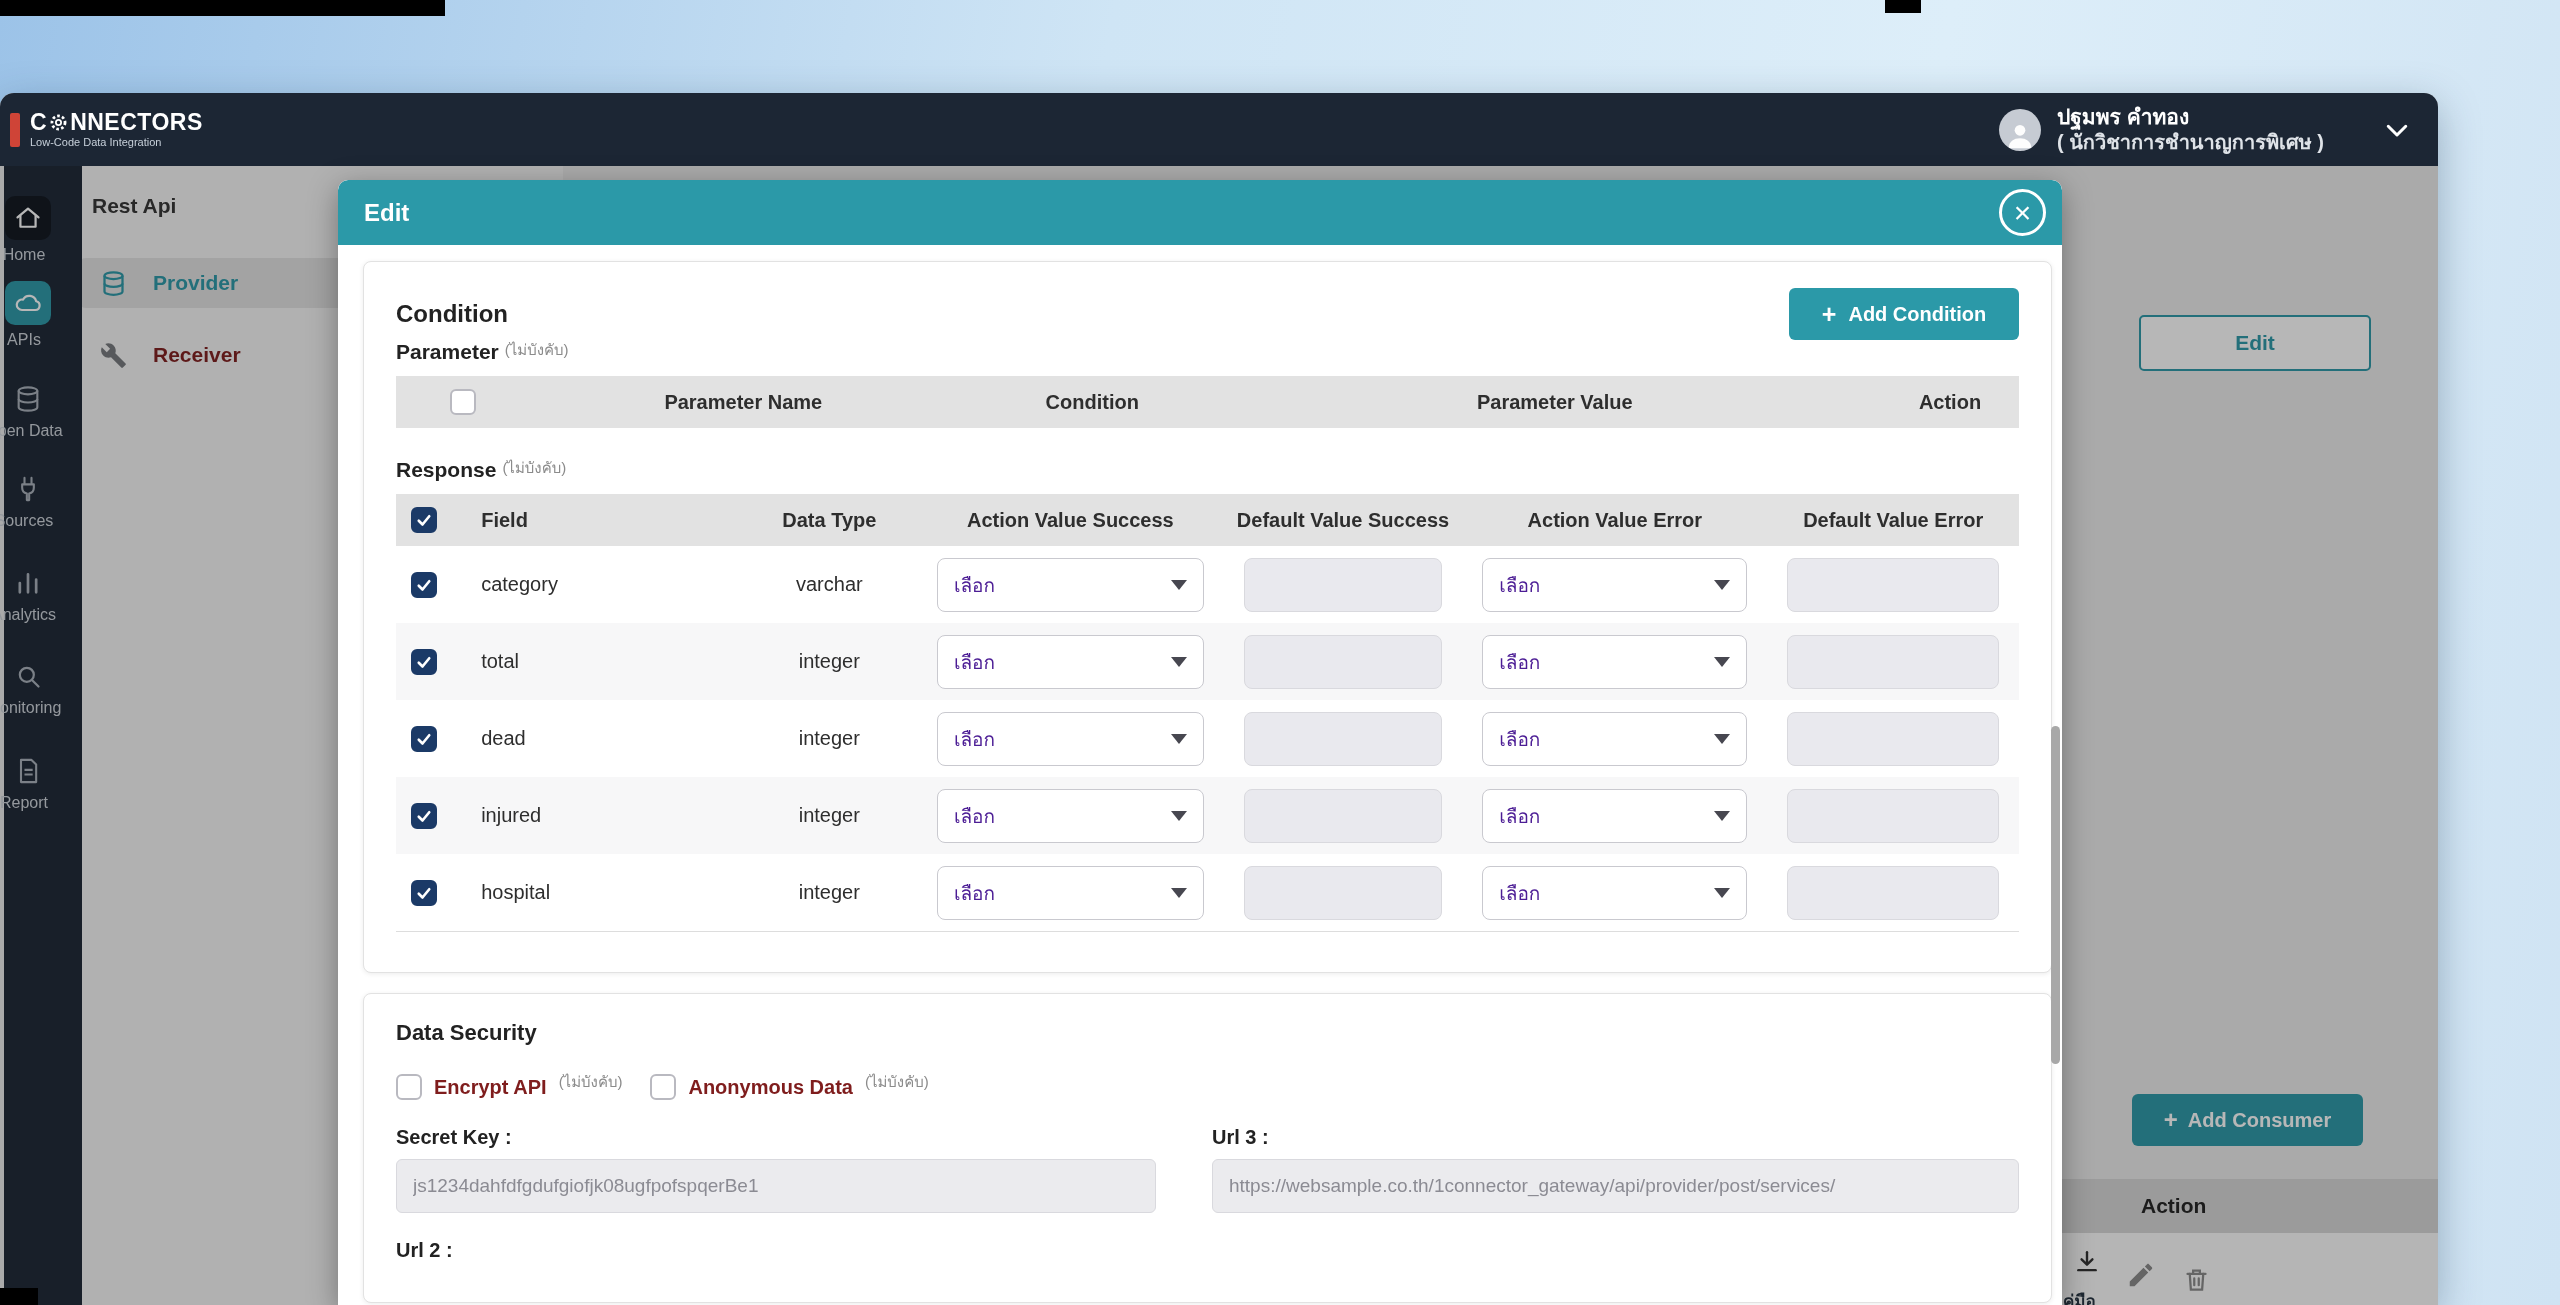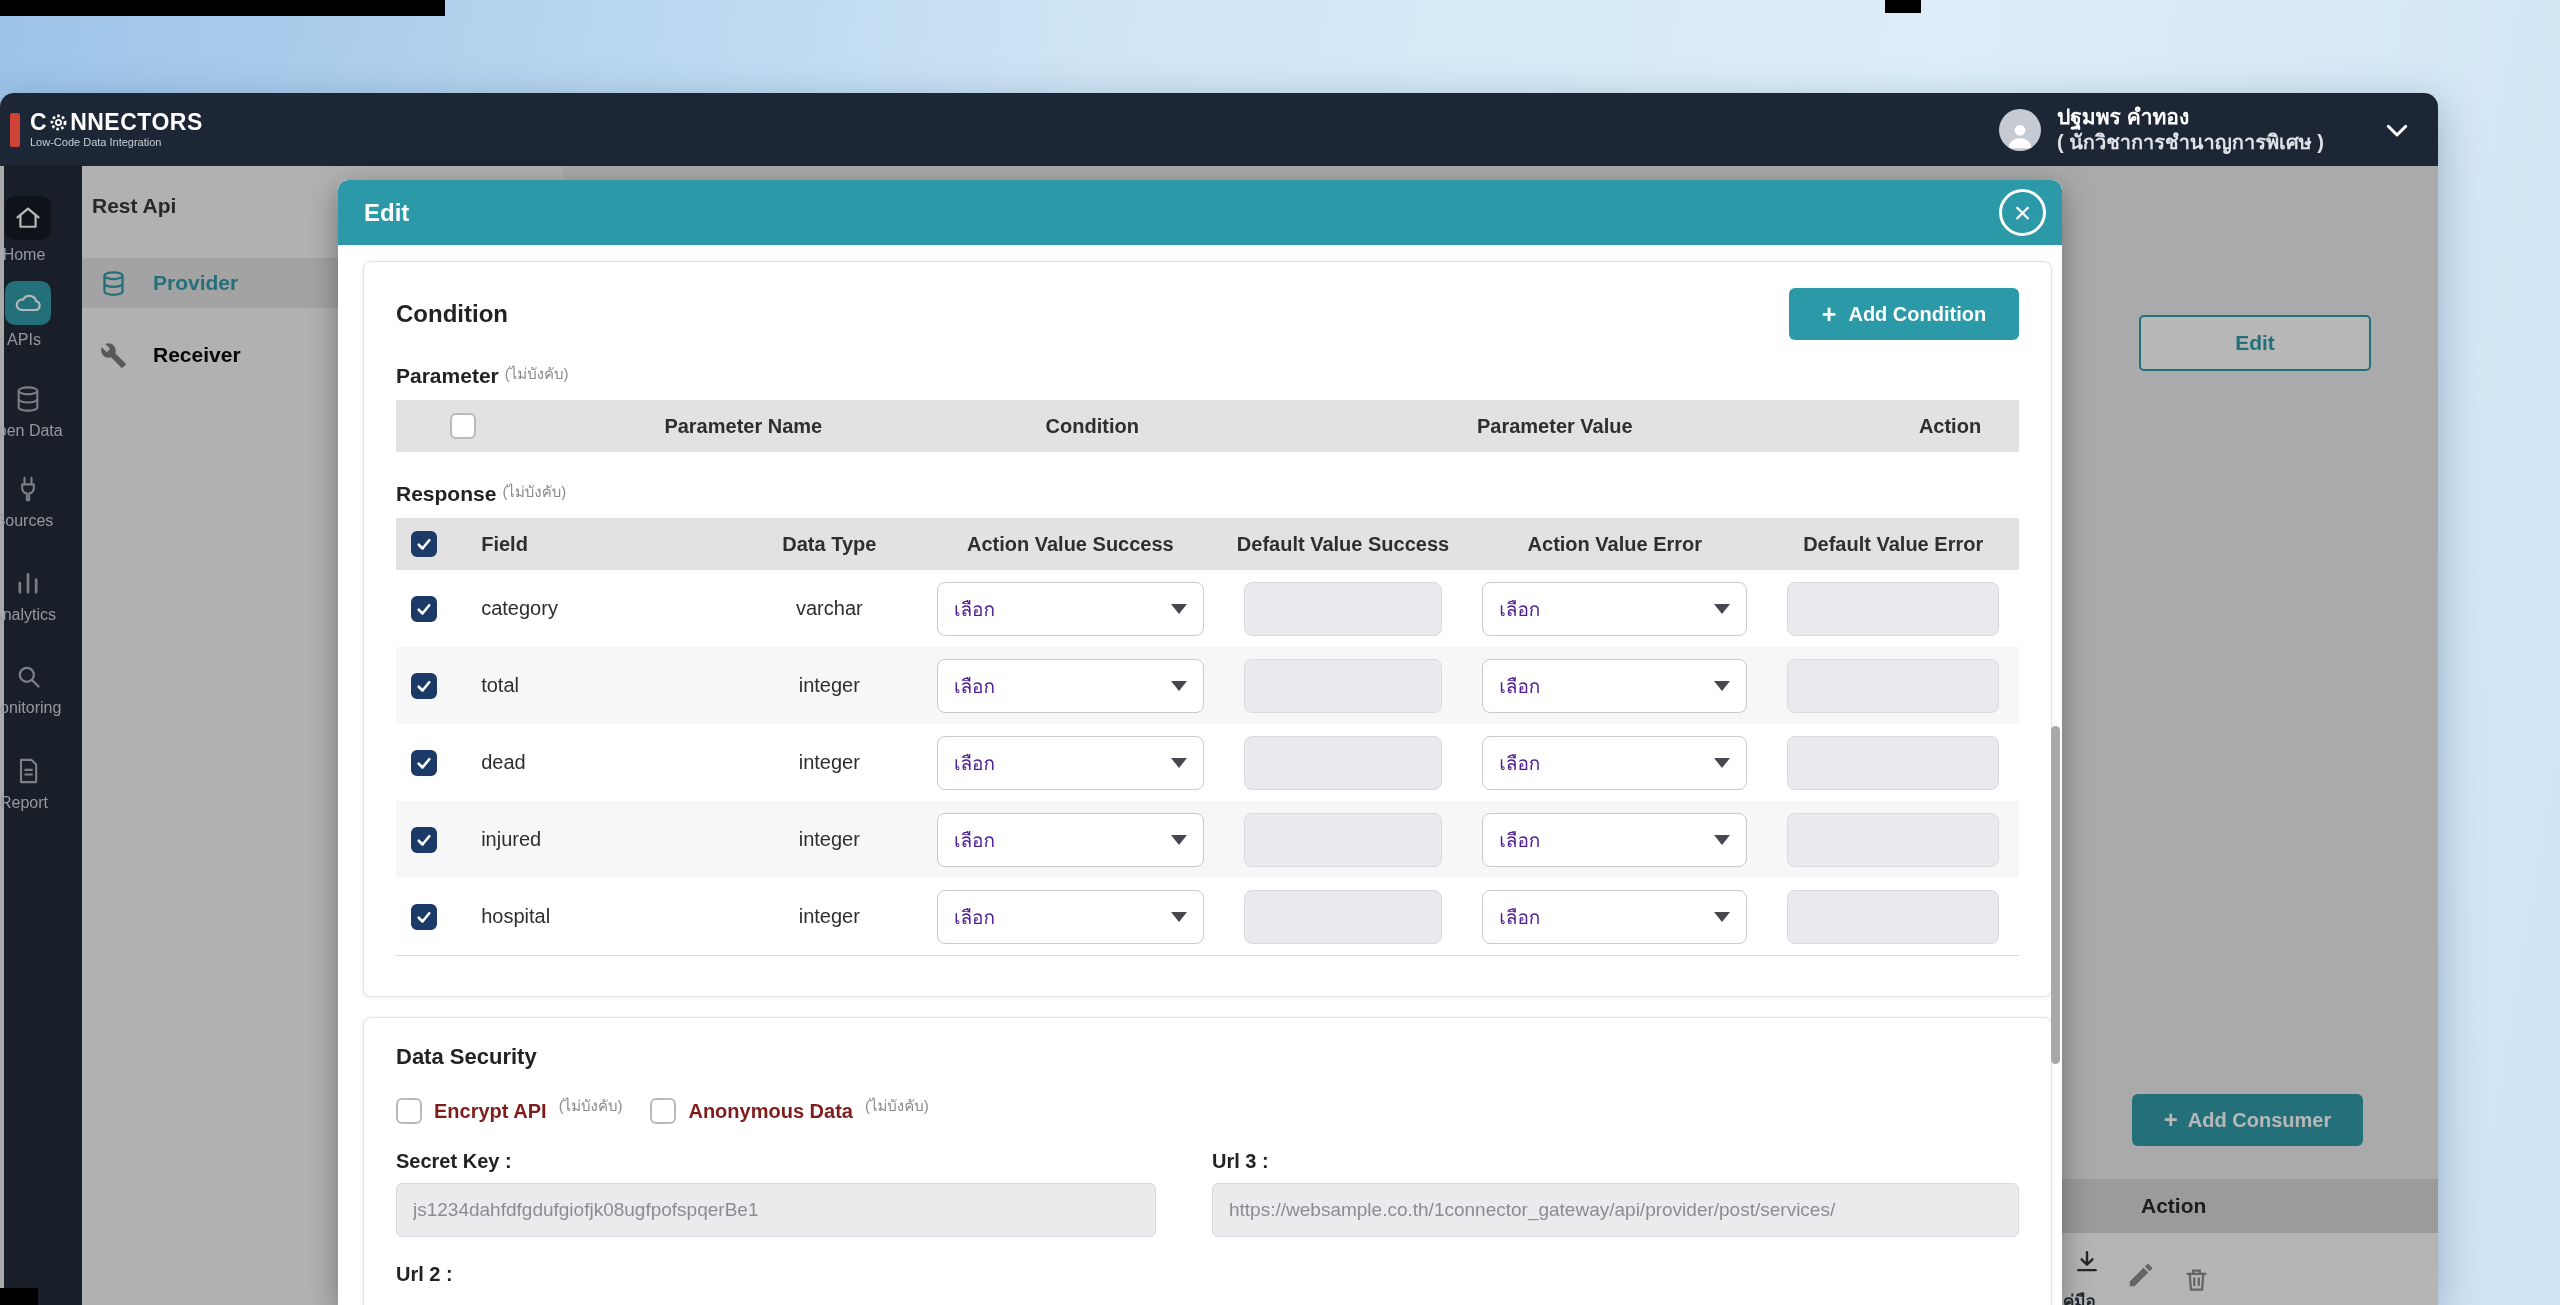--- a/index.html
+++ b/index.html
@@ -48,21 +48,21 @@
 
   
   .sub-sidebar{position:absolute;left:78px;top:73px;width:485px;height:1139px;background:#f6f6f6;z-index:10;padding-top:28px;}
   .sub-title{font-size:21px;color:#333;font-weight:600;padding-left:14px;}
   .sub-items{margin-top:40px;}
   .sub-item{display:flex;align-items:center;height:50px;padding-left:22px;margin-bottom:22px;}
   .sub-item.selected{background:#e2e2e2;border-radius:8px;width:296px;}
   .sub-item svg{width:27px;height:27px;}
   .sub-item .sub-label{margin-left:26px;font-size:21px;font-weight:600;}
   .sub-item.selected .sub-label{color:#2b99a8;text-align:right;}
-  .sub-item.plain-item .sub-label{color:#000000;}
+  .sub-item.plain-item .sub-label{color:#7f1d1d;}
 
   
   .content{position:absolute;left:563px;top:73px;width:1875px;height:1139px;background:#ededed;z-index:5;}
   .bg-edit-btn{position:absolute;left:1576px;top:149px;width:232px;height:56px;background:#fff;
     border:2px solid #2b99a8;border-radius:5px;color:#2b99a8;font-size:21px;font-weight:600;
     display:flex;align-items:center;justify-content:center;}
   .bg-add-consumer{position:absolute;left:1569px;top:928px;width:231px;height:52px;background:#2b99a8;
     border-radius:6px;color:#fff;font-size:20px;font-weight:600;display:flex;align-items:center;justify-content:center;gap:10px;}
   .bg-add-consumer .plus{font-size:24px;font-weight:700;}
   .bg-action-row{position:absolute;left:1470px;top:1013px;width:405px;height:54px;background:#d7d7d7;
@@ -92,21 +92,21 @@
     background:#fff;width:1689px;padding:26px 32px 40px 32px;}
   #card-condition{margin-bottom:20px;}
 
   .card-head{display:flex;align-items:center;justify-content:space-between;height:52px;}
   .card-title{font-size:24px;font-weight:700;color:#222;}
   .btn-teal{background:#2b99a8;border-radius:6px;color:#fff;font-size:20px;font-weight:600;
     display:flex;align-items:center;justify-content:center;gap:12px;cursor:pointer;}
   #add-condition-btn{width:230px;height:52px;}
   .btn-teal .plus{font-size:25px;font-weight:700;}
 
-  .section-label{margin-top:24px;font-size:21px;font-weight:700;color:#222;}
+  .section-label{font-size:21px;font-weight:700;color:#222;}
   .section-label .opt{font-size:15px;color:#8b8b8b;font-weight:400;margin-left:6px;position:relative;top:-4px;}
   .resp-label{margin-top:30px;}
 
   .thead{margin-top:10px;height:52px;background:#e2e2e2;display:grid;align-items:center;}
   .param-grid{grid-template-columns:8.3% 26.2% 16.8% 40.2% 8.5%;}
   .resp-grid{grid-template-columns:3.4% 17.9% 10.8% 18.9% 14.7% 18.8% 15.5%;}
   .cell{display:flex;align-items:center;justify-content:center;font-size:20px;color:#2e2e2e;}
   .thead .cell{font-weight:700;}
   .cell.left{justify-content:flex-start;padding-left:30px;}
 

